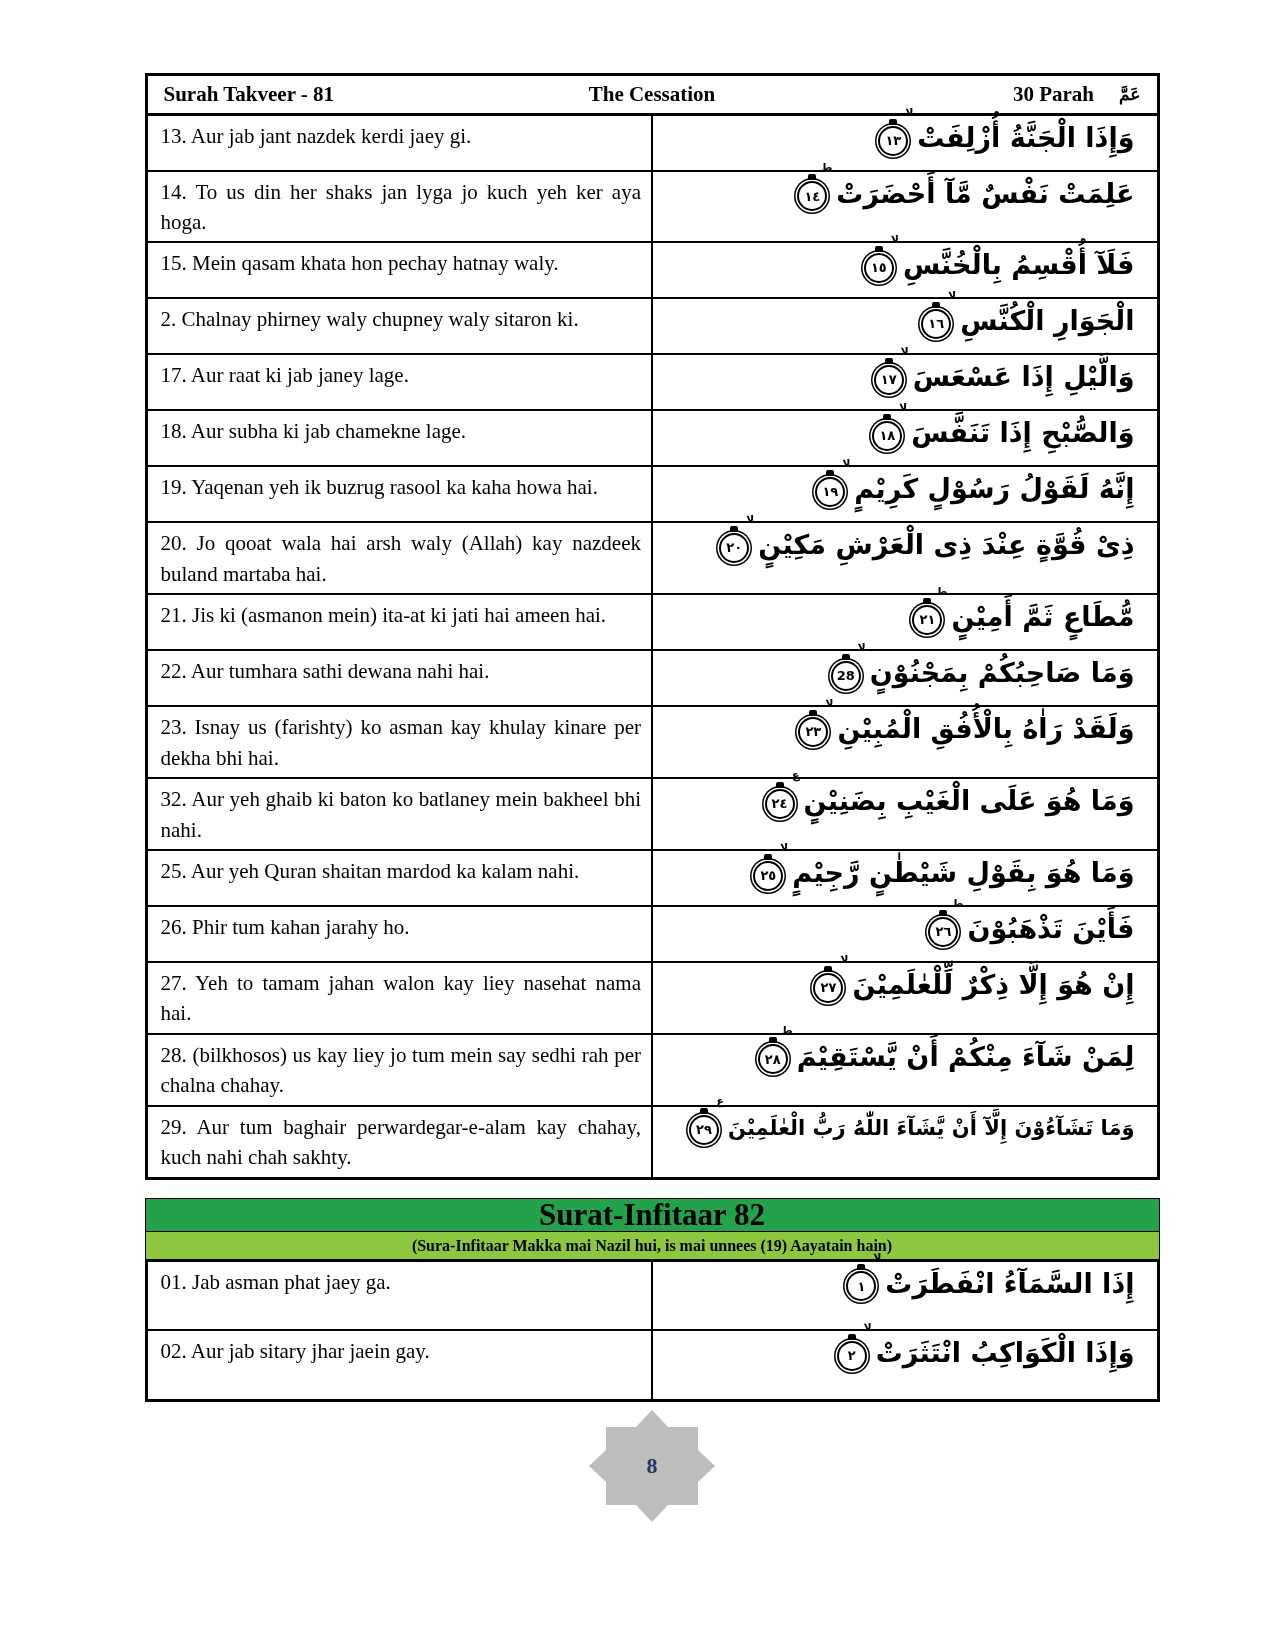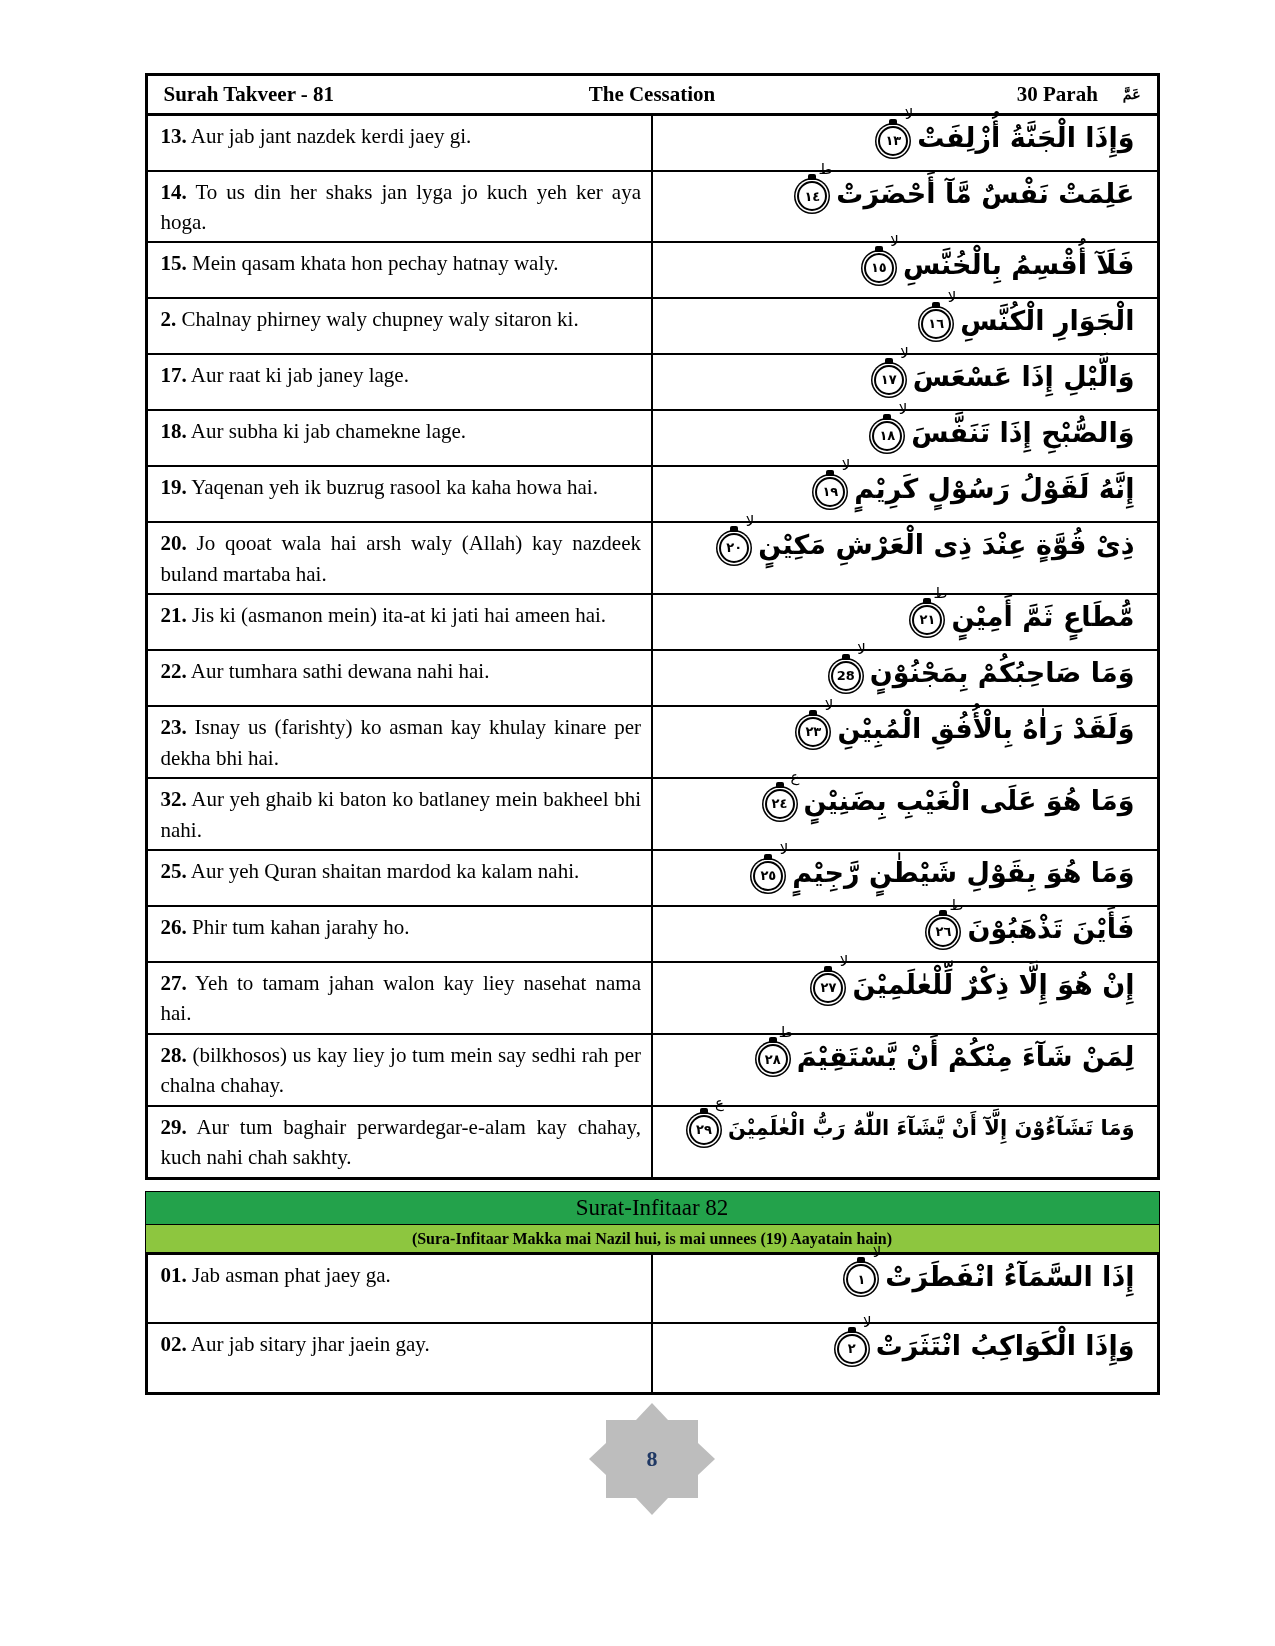--- a/index.html
+++ b/index.html
@@ -18,33 +18,33 @@
   .page{width:1044px;margin:0 auto;padding-top:73px;padding-left:29px;}
 
   
   .header-box{
     position:relative;display:flex;align-items:center;justify-content:space-between;
     height:42px;border:3px solid #000;border-bottom-width:2px;padding:0 16px;
     font-weight:bold;font-size:21px;
   }
   .header-center{position:absolute;left:50%;transform:translateX(-50%);}
   .header-right{display:flex;align-items:center;gap:25px;}
-  .header-right .ar{font-family:Liberation Serif, serif;font-size:14px;font-weight:bold;text-align:center;}
+  .header-right .ar{font-family:Liberation Sans, sans-serif;font-size:17px;font-weight:bold;text-align:center;}
 
   
   table.verse-table{
     width:100%;border-collapse:collapse;margin-top:-2px;
     border:3px solid #000;table-layout:fixed;
   }
   table.verse-table td{border:2px solid #000;vertical-align:top;}
   td.trans{
     width:50%;padding:5px 10px 4px 13px;font-size:21px;line-height:1.45;
     text-align:justify;text-align-last:left;height:56px;
   }
-  td.trans .num{font-weight:bold;}
+  td.trans .num{font-weight:normal;}
   td.ar-cell{
     width:50%;direction:rtl;text-align:right;vertical-align:middle;
     padding:6px 22px 6px 8px;font-family:"DejaVu Sans",sans-serif;font-weight:bold;
     white-space:nowrap;height:56px;
   }
   .infitaar-table td.trans,.infitaar-table td.ar-cell{height:70px;}
 
   
   .medallion{
     position:relative;display:inline-block;width:30px;height:30px;margin:2px 9px 0 2px;
@@ -53,30 +53,30 @@
   }
   .medallion::before{ 
     content:"";position:absolute;top:-9px;left:50%;transform:translateX(-50%);
     width:8px;height:6px;background:#000;border-radius:2px 2px 0 0;
   }
   .medallion .anum{
     position:absolute;inset:0;display:flex;align-items:center;justify-content:center;
     font-size:13px;font-weight:bold;line-height:1;border-radius:9px;
   }
   .medallion .mark{
-    position:absolute;top:-21px;right:-7px;font-size:15px;font-weight:normal;line-height:1;
+    position:absolute;top:-21px;right:-7px;font-size:11px;font-weight:bold;line-height:1;
     white-space:nowrap;
   }
 
   
   .surah-title-bar{
-    margin-top:11px;height:33px;background:var(--green-dark);
+    margin-top:18px;height:33px;background:var(--green-dark);
     border:1px solid #000;border-bottom:none;
     display:flex;align-items:center;justify-content:center;
-    font-weight:normal;font-size:23px;
+    font-weight:bold;font-size:31px;
   }
   .surah-subtitle-bar{
     height:30px;background:var(--green-light);border:1px solid #000;
     display:flex;align-items:center;justify-content:center;
     font-weight:bold;font-size:16px;
   }
 
   
   .bismillah-box{
     margin-top:-1px;height:118px;border:3px solid #000;border-bottom-width:2px;

